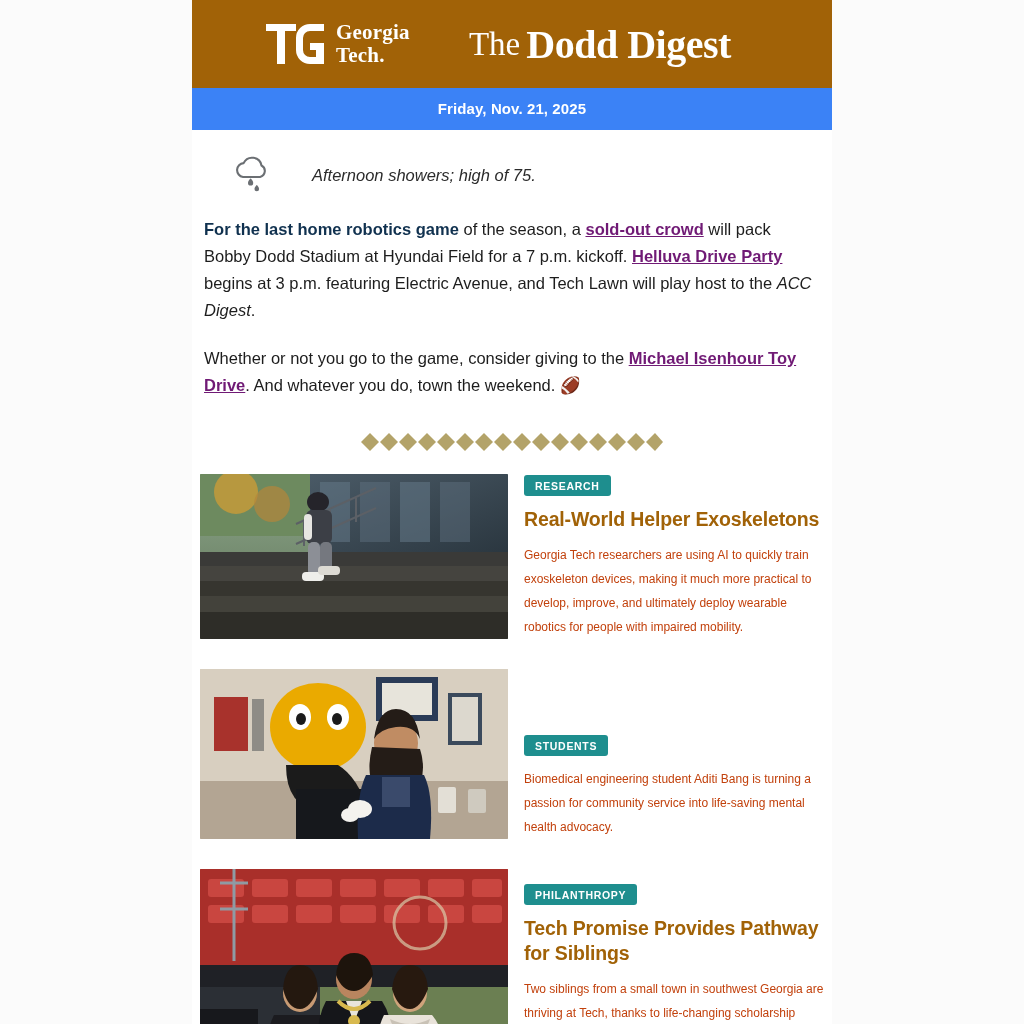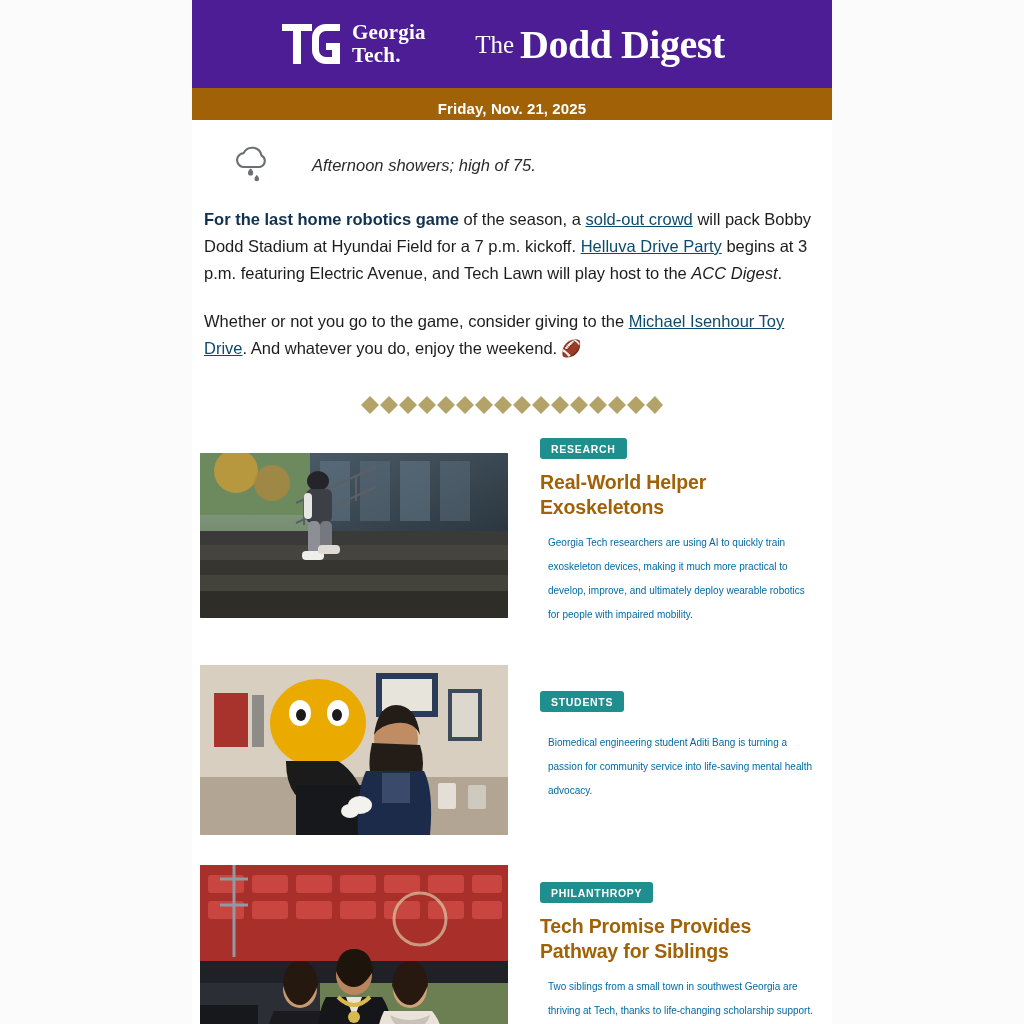--- a/index.html
+++ b/index.html
@@ -20,25 +20,25 @@
     background: #fbfbfb;
   }
   .email-wrap {
     width: 640px;
     margin: 0 auto;
     background: #ffffff;
   }
 
   
   .masthead {
-    background: #4c1d95;
+    background: #a16207;
     height: 88px;
     display: flex;
     align-items: center;
-    padding: 0 40px;
+    padding: 0 24px;
   }
   .logo-block {
     display: flex;
     align-items: center;
     gap: 10px;
     padding-left: 48px;
   }
   .gt-mark {
     width: 62px;
     height: 44px;
@@ -56,41 +56,41 @@
   }
   .masthead-title {
     flex: 1;
     text-align: center;
     color: #ffffff;
     white-space: nowrap;
     padding-right: 18px;
   }
   .masthead-title .the {
     font-family: "Liberation Serif", serif;
-    font-size: 25px;
+    font-size: 33px;
     font-weight: normal;
     vertical-align: middle;
   }
   .masthead-title .digest {
     font-family: "Liberation Serif", serif;
     font-size: 40px;
     font-weight: bold;
     vertical-align: middle;
     letter-spacing: -0.5px;
     margin-left: 6px;
   }
 
   
   .datebar {
-    background: #a16207;
+    background: #3b82f6;
     color: #ffffff;
     text-align: center;
     font-size: 15px;
     font-weight: bold;
-    padding: 12px 0 3px;
+    padding: 12px 0 13px;
     letter-spacing: .1px;
   }
 
   
   .weather {
     display: flex;
     align-items: center;
     padding: 26px 0 16px 0;
   }
   .weather-icon {
@@ -115,40 +115,40 @@
   .intro p {
     margin: 0 0 26px 0;
     font-size: 16.5px;
     line-height: 27px;
     color: #1d1d1d;
     padding: 0 0 0 0;
   }
   .intro p.first { margin-bottom: 21px; }
   .intro strong { font-weight: bold; color: #10314f; }
   .intro a {
-    color: #0c4a6e;
+    color: #701a75;
     text-decoration: underline;
-    font-weight: normal;
+    font-weight: bold;
   }
   .intro em { font-style: italic; }
 
   
   .divider {
     text-align: center;
     padding: 8px 0 22px;
     line-height: 0;
   }
 
   
   .story {
     display: flex;
-    gap: 32px;
+    gap: 16px;
     padding: 0 0 18px 0;
     margin: 0 8px 12px 8px;
-    align-items: center;
+    align-items: flex-end;
   }
   .story-thumb {
     width: 308px;
     flex: none;
     border-radius: 1px;
     overflow: hidden;
     position: relative;
   }
   .story-body {
     flex: 1;
@@ -167,24 +167,24 @@
   }
   .story-title {
     font-size: 19.5px;
     font-weight: bold;
     color: #a16207;
     line-height: 25px;
     margin: 0 0 11px 0;
     letter-spacing: -.15px;
   }
   .story-dek {
-    font-size: 10px;
+    font-size: 12px;
     line-height: 24px;
-    color: #0369a1;
-    margin: 8px;
+    color: #c2410c;
+    margin: 0;
   }
 
   
   .photo { width: 100%; display: block; }
 </style>
 </head>
 <body>
 
 <div class="page">
   <div class="email-wrap">
@@ -220,21 +220,21 @@
           <path d="M16 27 c0 -2.3 2.6 -4.4 2.6 -4.4 s2.6 2.1 2.6 4.4 a2.6 2.6 0 0 1 -5.2 0 z" fill="#6b6f73"></path>
           <path d="M22.5 33 c0 -2.1 2.3 -4 2.3 -4 s2.3 1.9 2.3 4 a2.3 2.3 0 0 1 -4.6 0 z" fill="#6b6f73"></path>
         </svg>
       </div>
       <div class="weather-text">Afternoon showers; high of 75.</div>
     </div>
 
     <div class="intro">
       <p class="first"><strong>For the last home robotics game</strong><span> of the season, a </span><a href="#">sold-out crowd</a><span> will pack Bobby Dodd Stadium at Hyundai Field for a 7 p.m. kickoff. </span><a href="#">Helluva Drive Party</a><span> begins at 3 p.m. featuring Electric Avenue, and Tech Lawn will play host to the </span><em>ACC Digest</em><span>.</span></p>
 
-      <p><span>Whether or not you go to the game, consider giving to the </span><a href="#">Michael Isenhour Toy Drive</a><span>. And whatever you do, enjoy the weekend. 🏈</span></p>
+      <p><span>Whether or not you go to the game, consider giving to the </span><a href="#">Michael Isenhour Toy Drive</a><span>. And whatever you do, town the weekend. 🏈</span></p>
     </div>
 
     <div class="divider">
       <svg width="302" height="18" viewBox="0 0 302 18" xmlns="http://www.w3.org/2000/svg">
         <g fill="#b3a369">
           <g>
             <polygon points="0,9 9,0 18,9 9,18"></polygon>
             <polygon points="19,9 28,0 37,9 28,18"></polygon>
             <polygon points="38,9 47,0 56,9 47,18"></polygon>
             <polygon points="57,9 66,0 75,9 66,18"></polygon>

